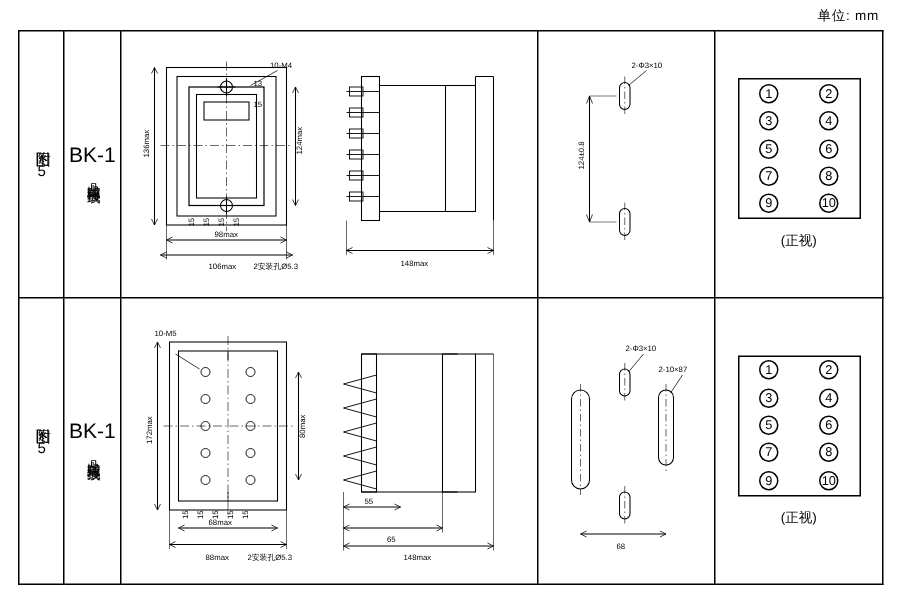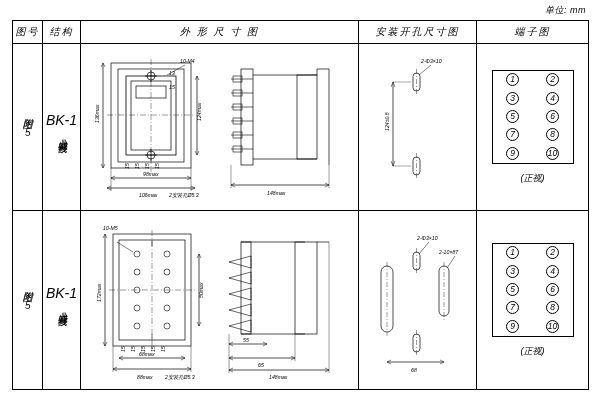--- a/index.html
+++ b/index.html
@@ -12,21 +12,20 @@
     height: 400px;
     font-family: "Liberation Sans", sans-serif;
     color: #000;
     overflow: hidden;
   }
   #page {
     position: relative;
     width: 600px;
     height: 400px;
     box-sizing: border-box;
-    font-style: italic;
   }
   .unit-note {
     position: absolute;
     right: 14px;
     top: 4px;
     font-size: 9px;
     letter-spacing: 0.5px;
   }
   table.main {
     position: absolute;
@@ -125,27 +124,20 @@
 
   <table class="main">
     <colgroup>
       <col class="col-num">
       <col class="col-str">
       <col class="col-out">
       <col class="col-hole">
       <col class="col-term">
     </colgroup>
     <tbody>
-        <tr>
-      <th class="hdr">图号</th>
-      <th class="hdr">结构</th>
-      <th class="hdr">外 形 尺 寸 图</th>
-      <th class="hdr">安装开孔尺寸图</th>
-      <th class="hdr">端子图</th>
-    </tr>
 
     <tr style="height:167px;">
       <td>
         <span class="vtext">附图 5</span>
       </td>
       <td class="struct-cell">
         <div class="struct-top">BK-1</div>
         <span class="vtext-small">凸出式前接线</span>
       </td>
 

